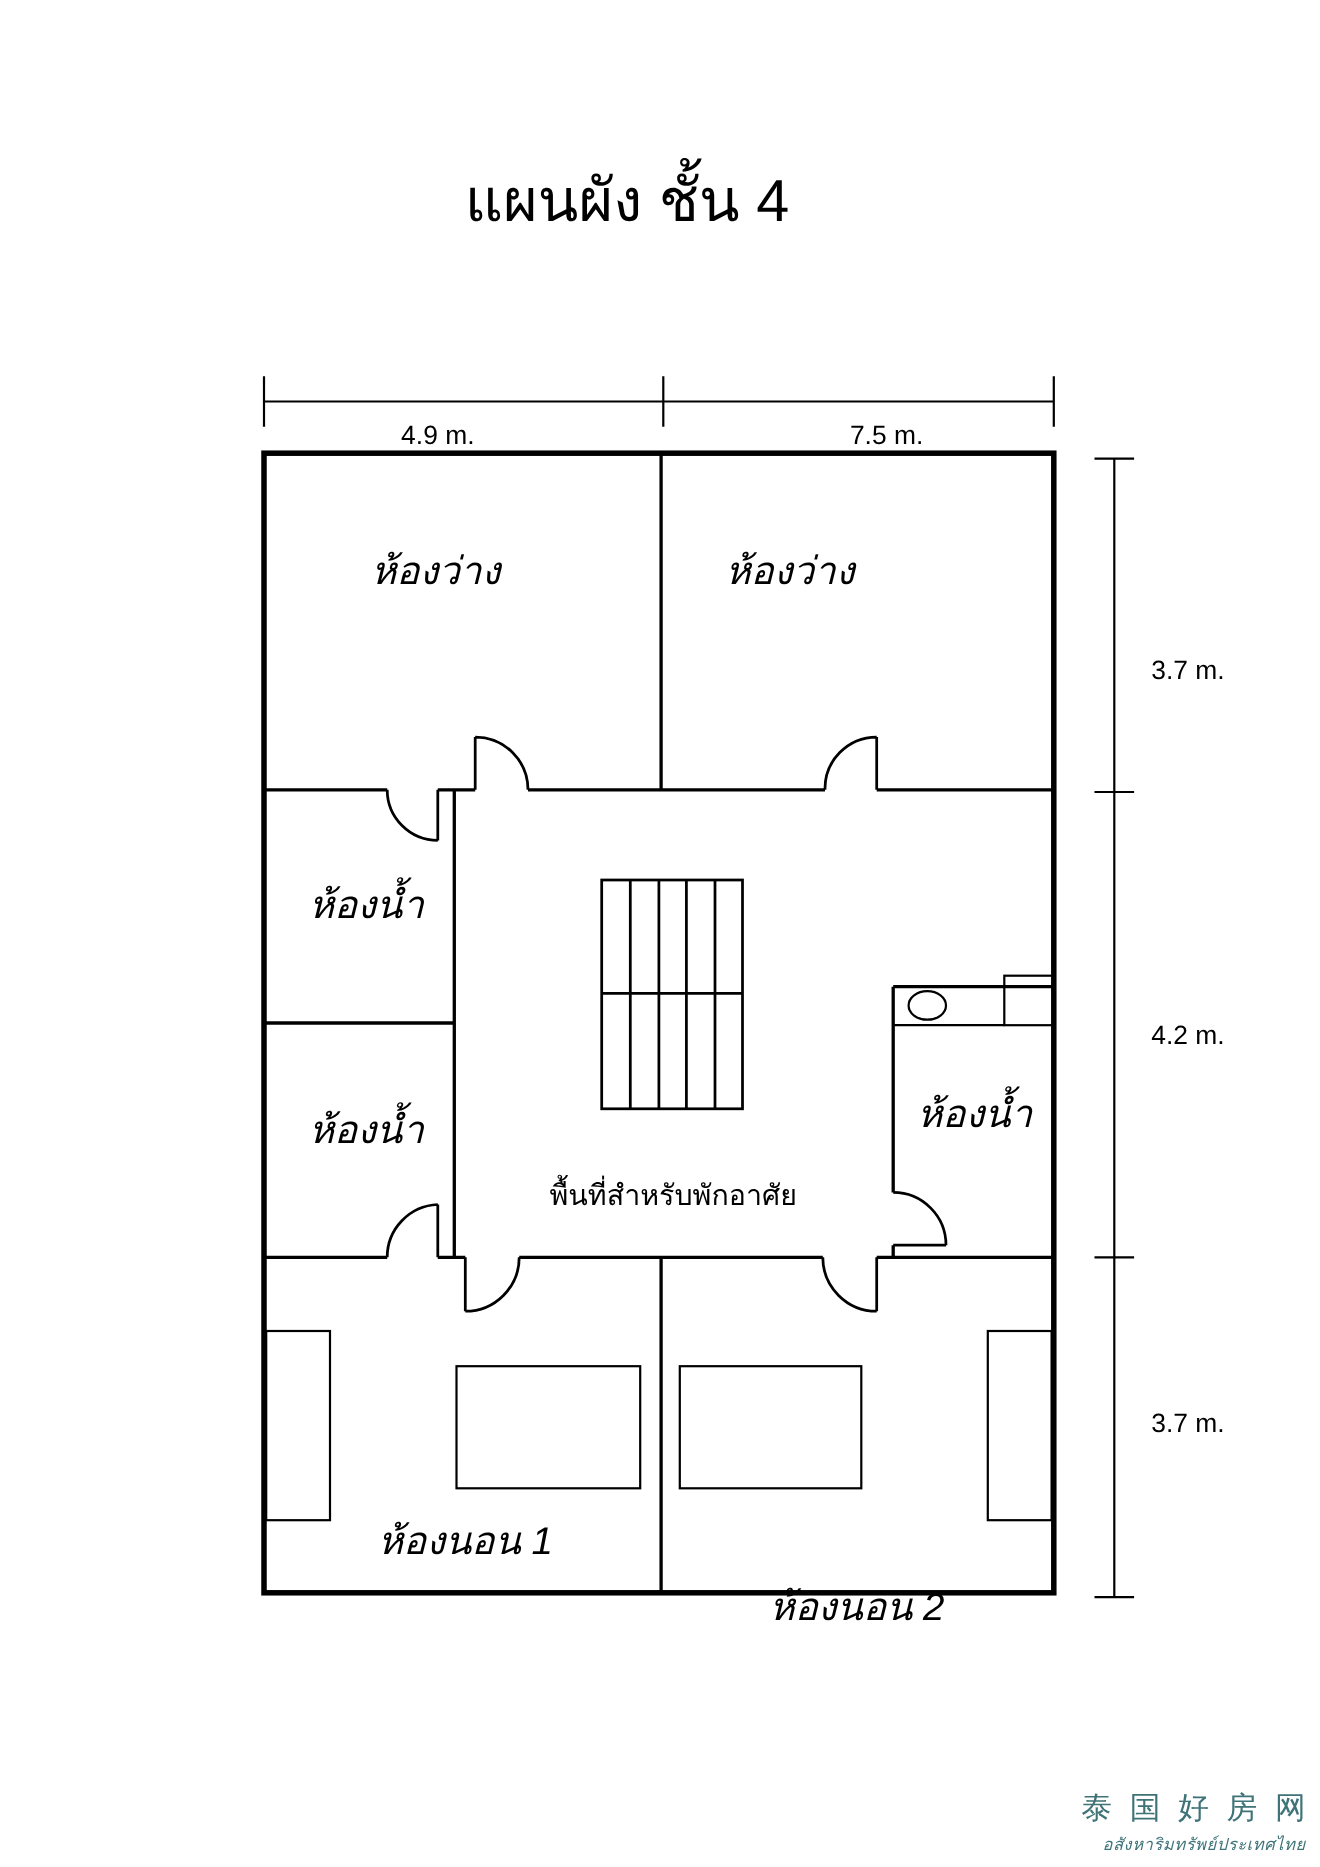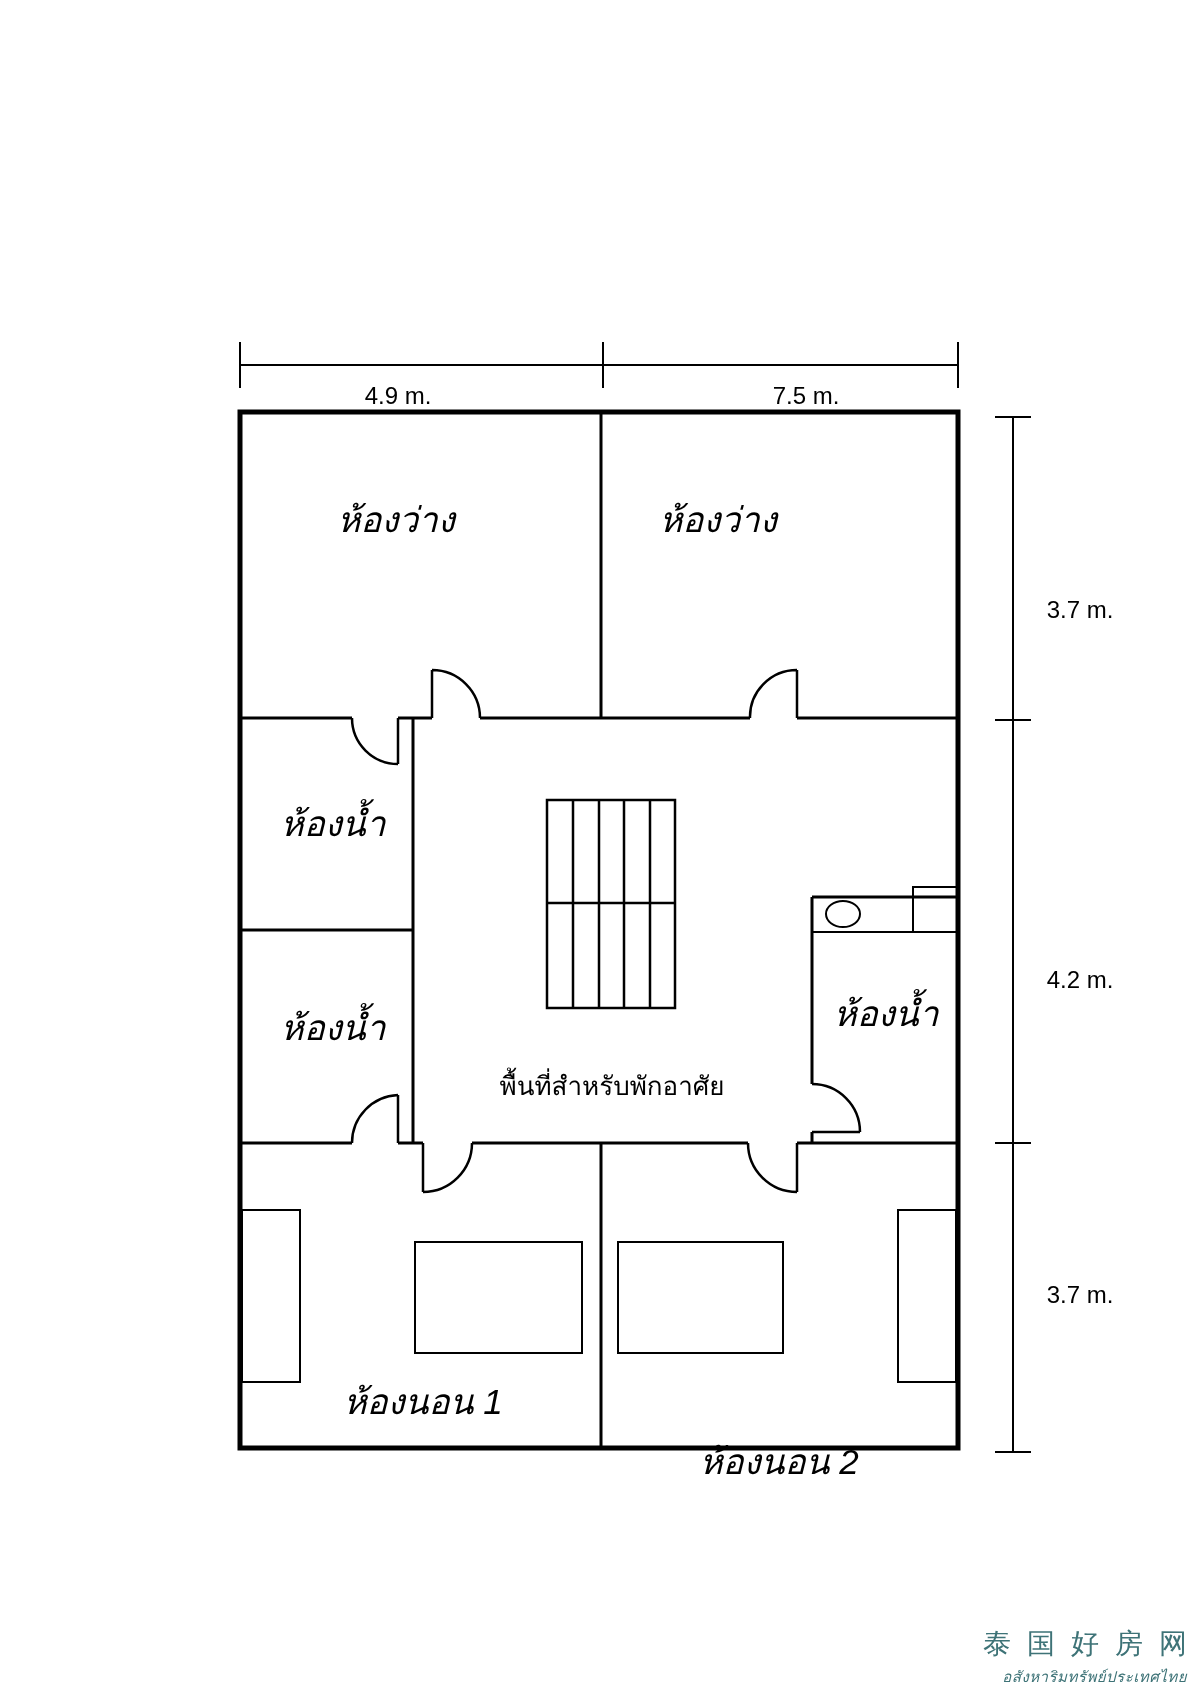--- a/index.html
+++ b/index.html
@@ -77,26 +77,27 @@
         <rect x="898" y="1210" width="58" height="172"></rect>
       </g>
 
       <g stroke-width="2">
         <path d="M240,365 H958 M240,342 V388 M603,342 V388 M958,342 V388"></path>
         <path d="M1013,417 V1452 M995,417 H1031 M995,720 H1031 M995,1143 H1031 M995,1452 H1031"></path>
       </g>
     </g>
   </svg>
 
+  <div class="lbl title" style="left:570px;top:183px;">แผนผัง ชั้น 4</div>
 
   <div class="lbl dim" style="left:398px;top:396px;">4.9 m.</div>
   <div class="lbl dim" style="left:806px;top:396px;">7.5 m.</div>
 
   <div class="lbl dim" style="left:1080px;top:610px;">3.7 m.</div>
-  <div class="lbl dim" style="left:1080px;top:942px;margin-top:38px;">4.2 m.</div>
+  <div class="lbl dim" style="left:1080px;top:942px;">4.2 m.</div>
   <div class="lbl dim" style="left:1080px;top:1295px;">3.7 m.</div>
 
   <div class="lbl room" style="left:396px;top:520px;">ห้องว่าง</div>
   <div class="lbl room" style="left:718px;top:520px;">ห้องว่าง</div>
   <div class="lbl room" style="left:333px;top:824px;">ห้องน้ำ</div>
   <div class="lbl room" style="left:333px;top:1028px;">ห้องน้ำ</div>
   <div class="lbl room" style="left:886px;top:1014px;">ห้องน้ำ</div>
   <div class="lbl living" style="left:612px;top:1087px;">พื้นที่สำหรับพักอาศัย</div>
   <div class="lbl room" style="left:423px;top:1402px;">ห้องนอน 1</div>
   <div class="lbl room" style="left:779px;top:1462px;">ห้องนอน 2</div>

